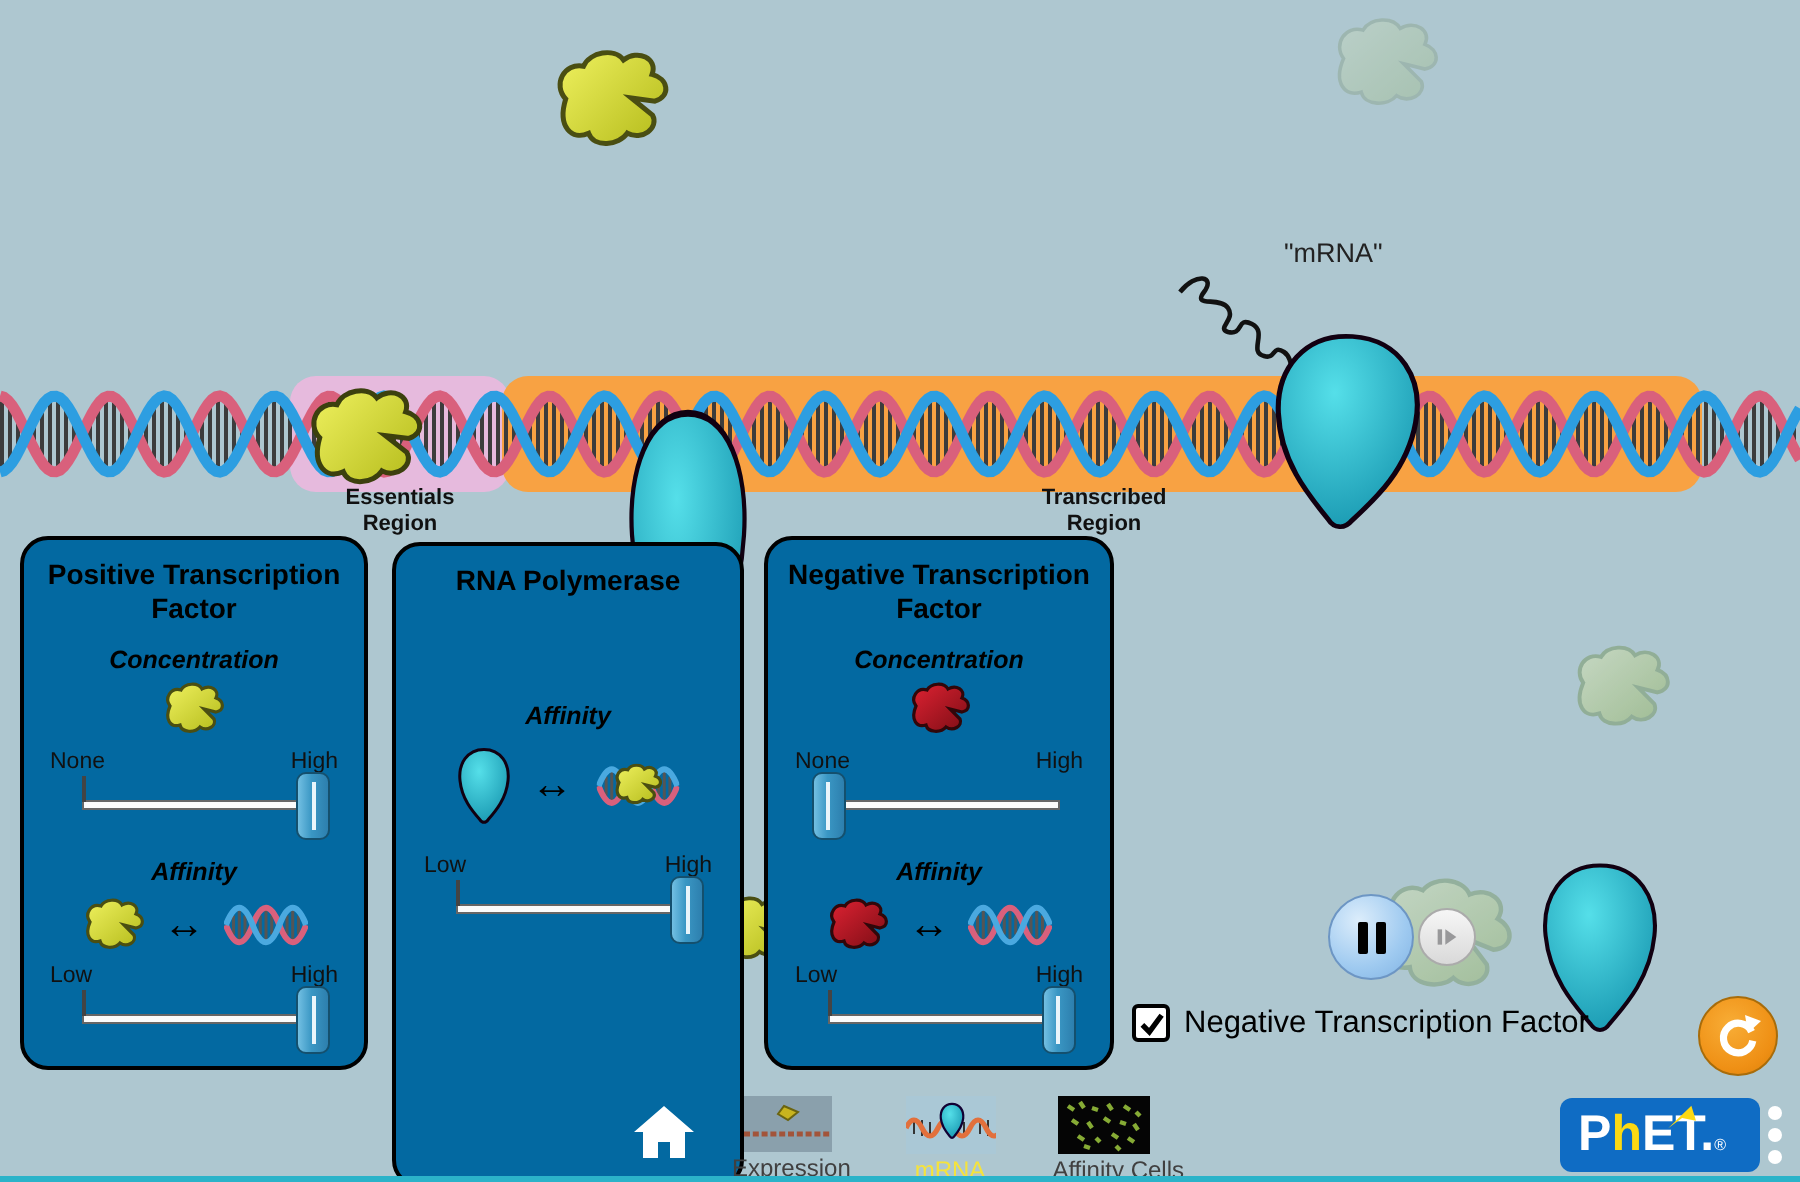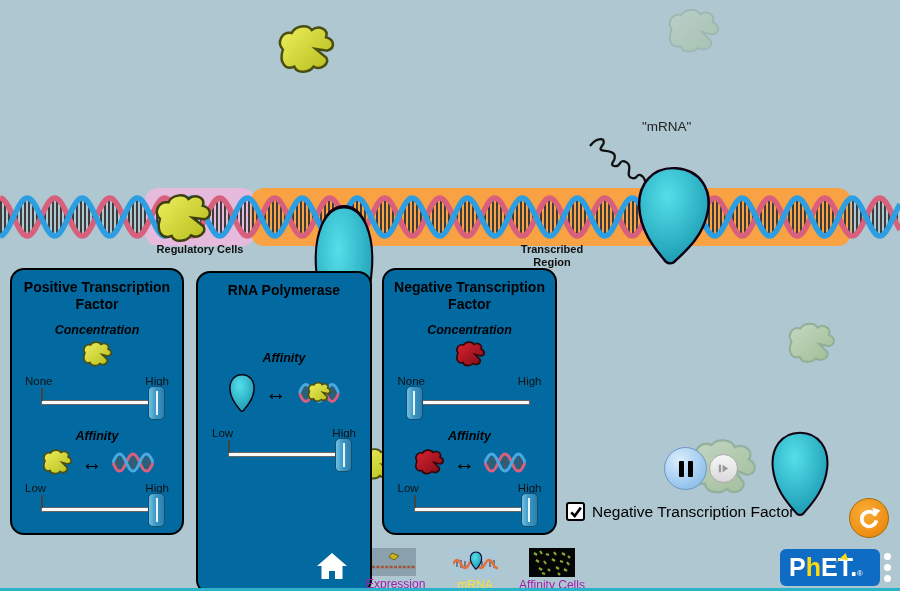--- a/index.html
+++ b/index.html
@@ -32,21 +32,21 @@
   #checkbox-box{width:19px;height:19px;border:2.5px solid #000;border-radius:3px;background:#fff;display:flex;align-items:center;justify-content:center;box-sizing:border-box;}
   #checkbox-label{margin-left:7px;font-size:15.5px;color:#000;}
   #reset-btn{position:absolute;left:849px;top:498px;width:38px;height:38px;border-radius:50%;background:radial-gradient(circle at 40% 35%,#f8ad36,#ef9015 65%,#dd7f08);border:1.5px solid #a86c0a;z-index:7;display:flex;align-items:center;justify-content:center;}
   
   #navbar{position:absolute;left:0;top:547px;width:900px;height:44px;background:#000;z-index:10;}
   #nav-title{position:absolute;left:14px;top:10px;font-size:20px;color:#fff;}
   #home-btn{position:absolute;left:316px;top:551px;width:32px;height:30px;z-index:11;}
   .tab{position:absolute;top:547px;z-index:11;text-align:center;}
   .tab .thumb{display:block;margin:1px auto 0;}
   .tab .tab-label{display:block;font-size:12px;margin-top:1px;}
-  .tab-unsel .tab-label{color:#a21caf;}
+  .tab-unsel .tab-label{color:#404040;text-align:right;}
   .tab-sel .tab-label{color:#f5e33c;}
   #logo{position:absolute;left:780px;top:549px;width:100px;height:37px;background:#0f6cc4;border-radius:6px;z-index:11;color:#fff;font-weight:700;font-size:25px;line-height:37px;padding-left:9px;box-sizing:border-box;letter-spacing:0;}
   #logo .h{color:#fcd913;position:relative;}
   #logo .arrow{position:absolute;left:27px;top:-1px;}
   #logo .reg{font-size:8px;font-weight:400;vertical-align:baseline;}
   #menu-dots{position:absolute;left:884px;top:553px;z-index:11;display:flex;flex-direction:column;gap:4px;}
   #menu-dots .dot{width:7px;height:7px;border-radius:50%;background:#fff;}
   #bottom-strip{position:absolute;left:0;top:588px;width:900px;height:3px;background:#2bb3c9;z-index:12;}
 </style>
 </head>
@@ -115,21 +115,21 @@
     </svg>
 
   <svg class="abs" style="left:588px;top:134px;z-index:2" width="72" height="66" viewBox="0 0 72 66">
     <path d="M2,12 C10,2 20,4 14,12 C8,20 22,14 26,20 C30,26 20,30 26,32 C34,34 30,24 38,28 C46,32 36,42 44,44 C50,46 48,38 54,42 C60,46 56,58 64,62" stroke="#111" stroke-width="2.3" fill="none"></path>
   </svg>
   <svg class="abs" style="left:630px;top:165px;z-index:2;transform:rotate(4deg)" width="86" height="102" viewBox="0 0 100 130" preserveAspectRatio="none">
       <use href="#poly" fill="url(#gT)" stroke="#101" stroke-width="3"></use>
     </svg>
   <div id="mrna-label">"mRNA"</div>
 
-  <div class="region-label" style="left:156px;top:243px">Regulatory Cells</div>
+  <div class="region-label" style="left:156px;top:243px">Essentials Region</div>
   <div class="region-label" style="left:508px;top:243px">Transcribed Region</div>
 
   <svg class="abs" style="left:766px;top:430px;z-index:3" width="68" height="88" viewBox="0 0 100 130" preserveAspectRatio="none">
       <use href="#poly" fill="url(#gT)" stroke="#101" stroke-width="3"></use>
     </svg>
 
   <div class="panel" style="left:10px;top:268px;width:174px;height:267px">
     <div class="panel-title">Positive Transcription Factor</div>
     <div class="sec-label">Concentration</div>
     <svg style="margin-top:4px" width="32" height="26" viewBox="0 0 64 52">

